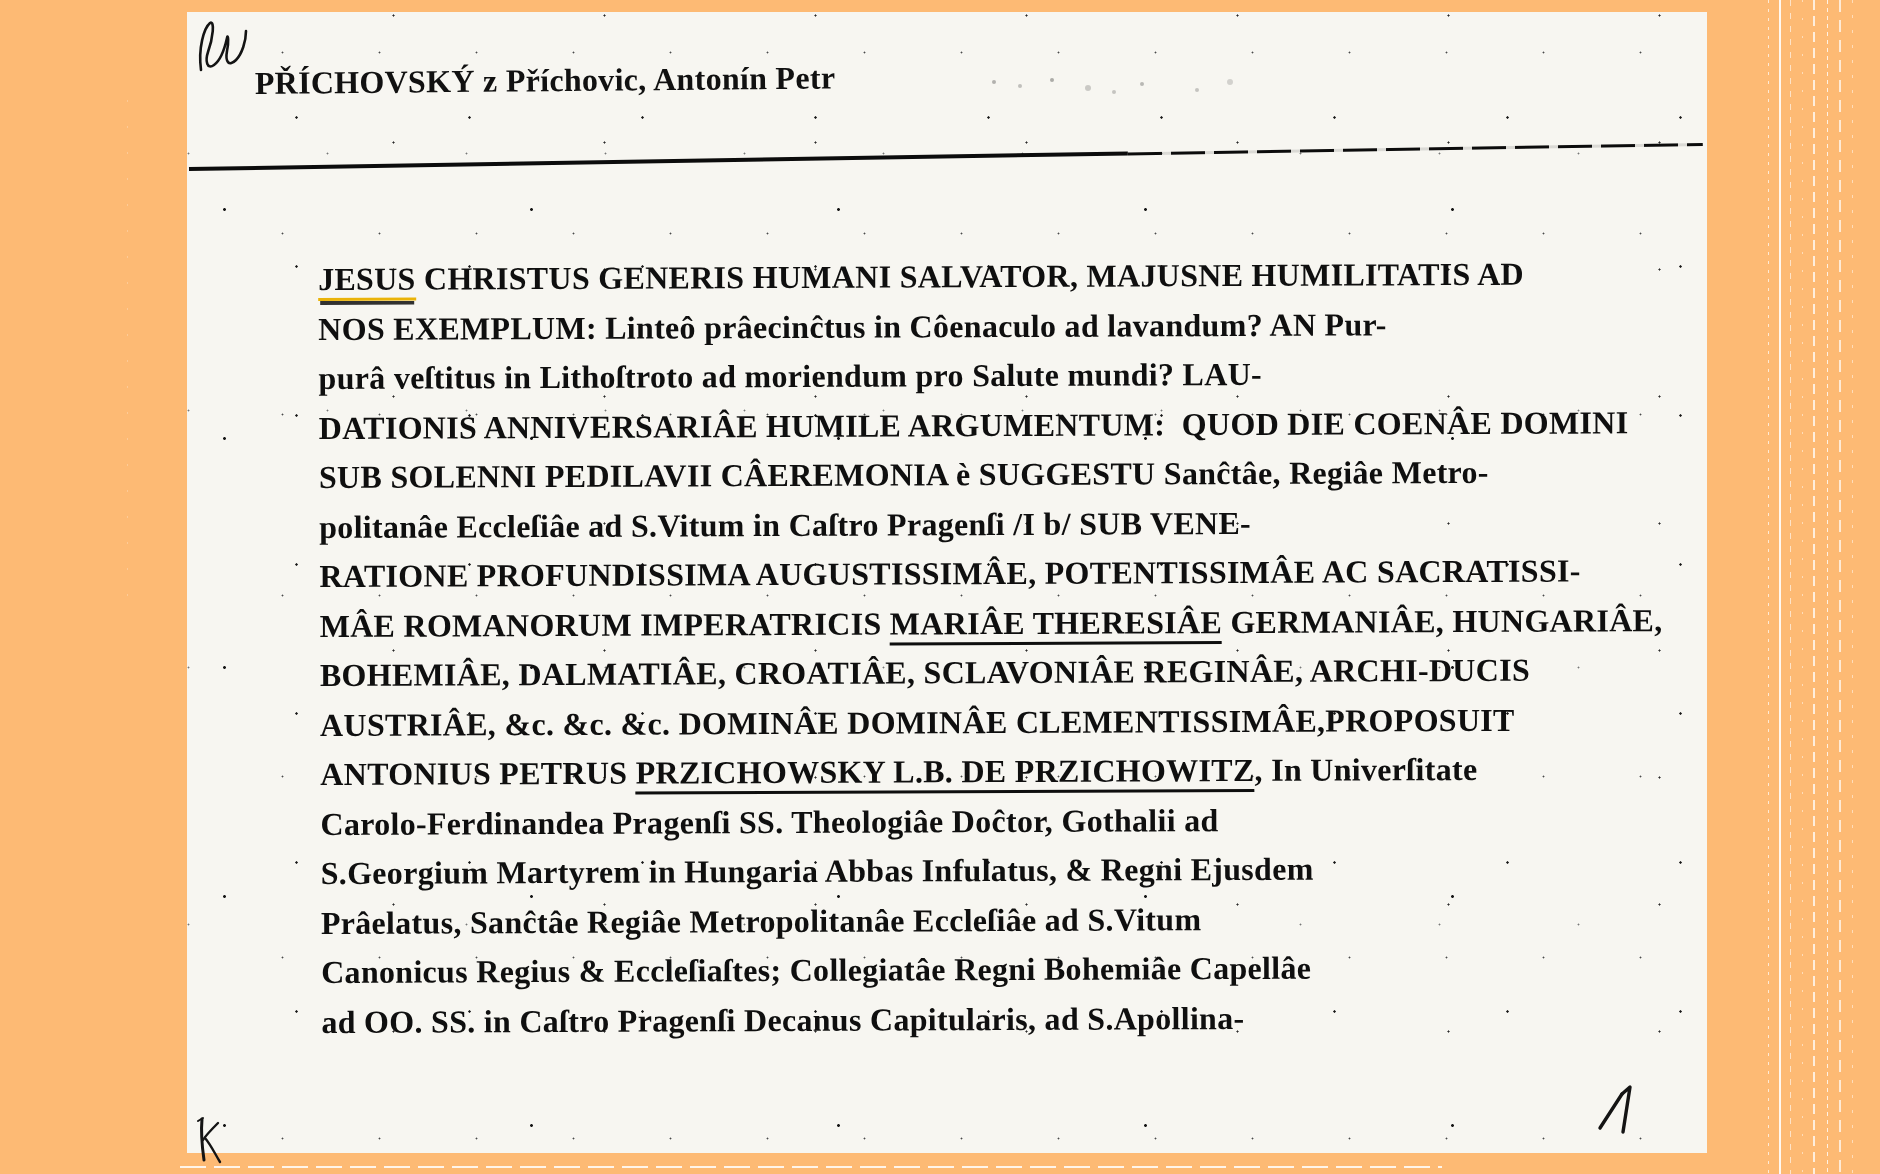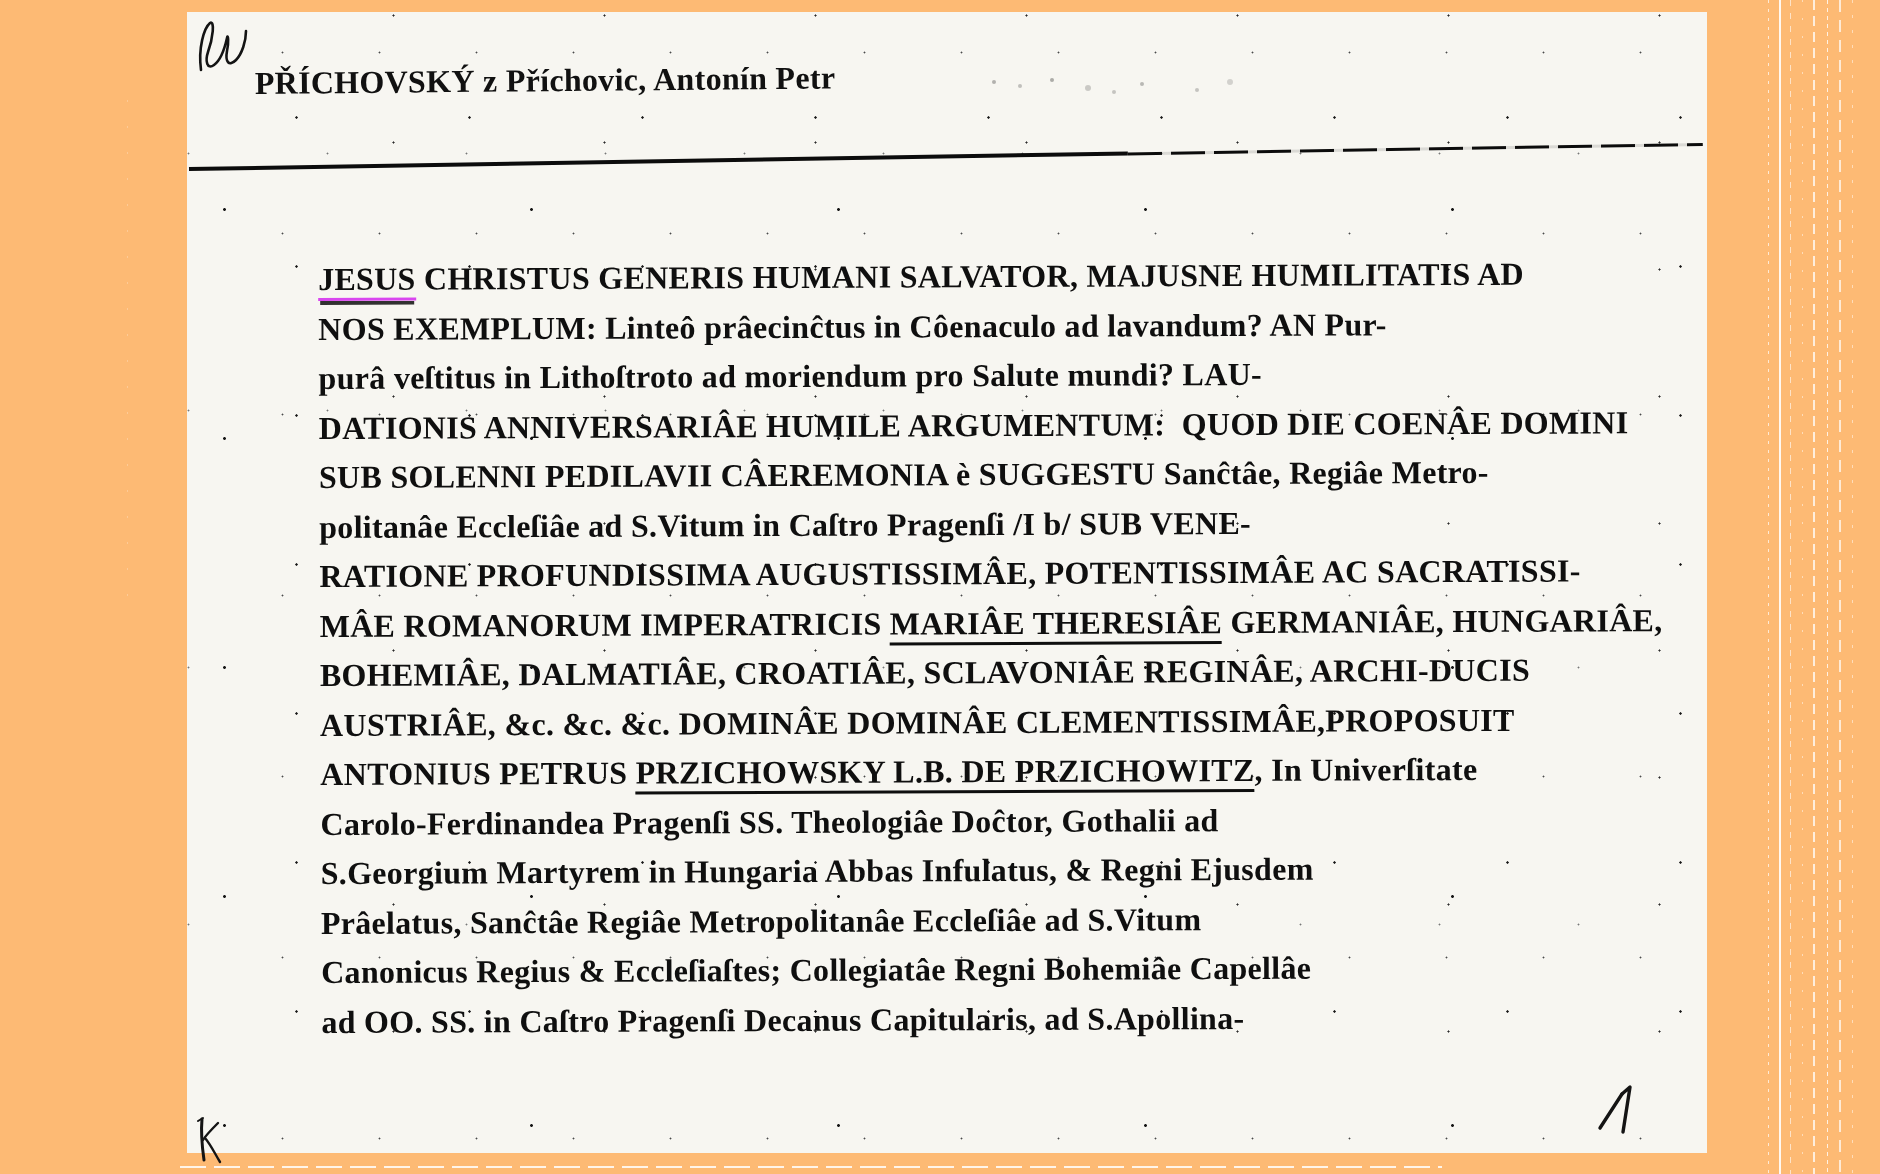--- a/index.html
+++ b/index.html
@@ -47,21 +47,21 @@
   }
   
   .body-text{
     position:absolute;left:318px;top:255px;
     font-size:32px;font-weight:bold;color:#0f0f0f;line-height:49.5px;
     letter-spacing:.3px;white-space:pre;
     transform:rotate(-0.25deg);transform-origin:left top;
   }
   .body-text .line{height:49.5px;}
   .u{border-bottom:3px solid #0e0e0e;padding-bottom:1px;}
-  .u-double{border-bottom:3px solid #d946ef;padding-bottom:1px;
+  .u-double{border-bottom:3px solid #eab308;padding-bottom:1px;
     box-shadow:0 6px 0 -2px rgba(14,14,14,.85);}
   
   .hw{position:absolute;color:#131313;}
   .hw svg{display:block;}
   
   .scratch-v{position:absolute;top:0;height:1174px;}
   .s1{left:1768px;width:1px;background:repeating-linear-gradient(180deg,#fff 0 3px,transparent 3px 9px);opacity:.7;}
   .s2{left:1779px;width:2px;background:#fff;opacity:.9;}
   .s3{left:1790px;width:1px;background:repeating-linear-gradient(180deg,#fff 0 6px,transparent 6px 13px);opacity:.6;}
   .s4{left:1802px;width:1px;background:repeating-linear-gradient(180deg,#fff 0 2px,transparent 2px 18px);opacity:.5;}

